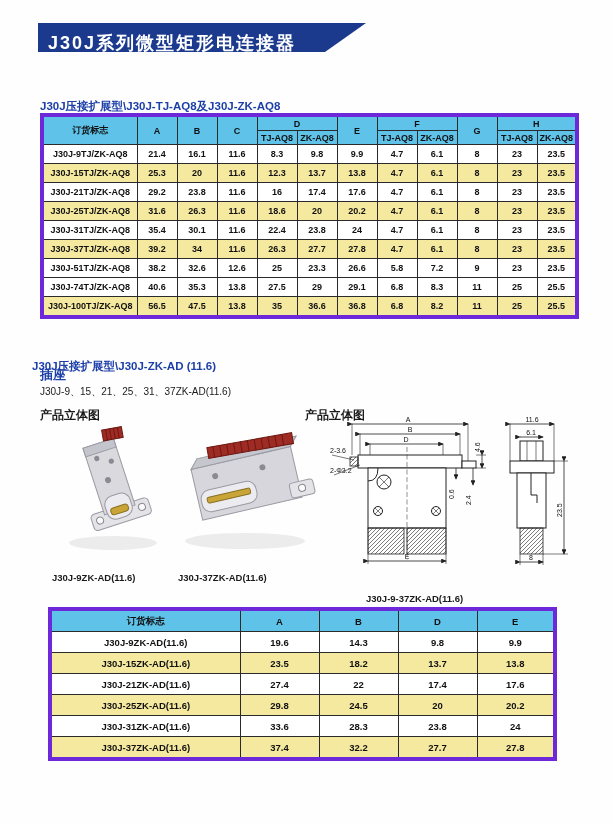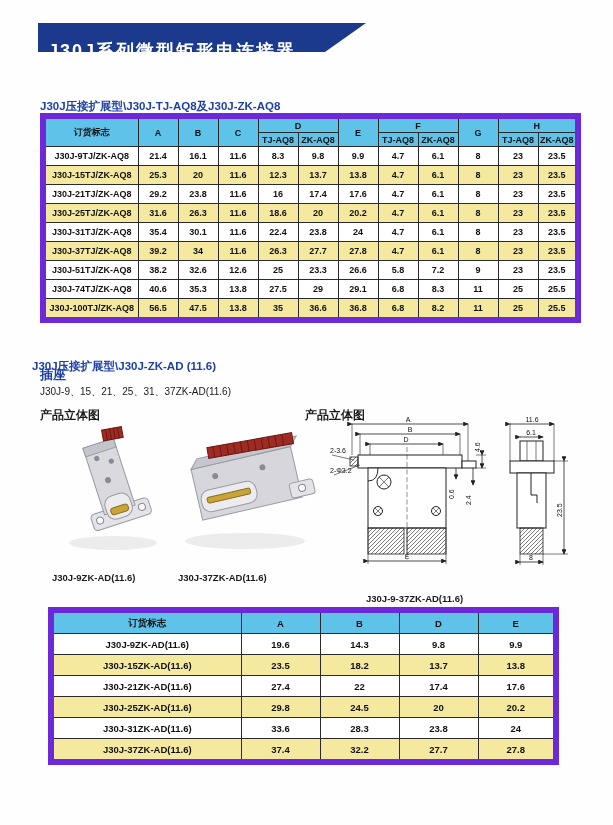--- a/index.html
+++ b/index.html
@@ -3,34 +3,34 @@
 <meta charset="utf-8">
 <style>
   html,body { margin:0; padding:0; background:#ffffff; }
   body { font-family:"Liberation Sans", sans-serif; color:#111; }
   .page { position:relative; width:613px; height:825px; background:#fefefe; overflow:hidden; }
 
   
   .banner { position:absolute; left:38px; top:23px; width:328px; height:29px;
             background:#1b3a8e; clip-path:polygon(0 0,100% 0,87.5% 100%,0 100%); }
   .banner-title { color:#fff; font-size:18px; font-weight:bold; letter-spacing:2px;
-                  padding:16px 0 0 10px; white-space:nowrap; }
+                  padding:8px 0 0 10px; white-space:nowrap; }
 
   .sec-heading { position:absolute; color:#1c3fa8; font-weight:bold; font-size:11.5px; white-space:nowrap;margin-top:12px; }
   #heading1 { left:40px; top:87px; }
   #heading2 { left:32px; top:347px; }
   .sub-heading { position:absolute; left:40px; top:366px; color:#1c3fa8; font-weight:bold; font-size:13px; }
   .models-line { position:absolute; left:40px; top:385px; font-size:10px; color:#1a1a1a; }
   .view-label { position:absolute; top:407px; font-size:12px; font-weight:bold; color:#1a1a1a; }
   #view-label-left { left:40px; }
   #view-label-right { left:305px; }
 
   
   .spec-table { position:absolute; border-collapse:collapse; table-layout:fixed;
-                border:6px solid #6d28d9; background:#fff; }
+                border:4px solid #6d28d9; background:#fff; }
   .spec-table th, .spec-table td { border:1px solid #2a2a2a; text-align:center;
                 vertical-align:middle; padding:0; font-weight:bold; color:#111;
                 overflow:hidden; white-space:nowrap; }
   .spec-table th { background:#5fc2e9; }
   .spec-table tr.shaded td { background:#f5e9a0; }
   #table1 { left:40px; top:113px; width:535px; font-size:9px; }
   #table1 thead tr th { height:13px; }
   #table1 td { height:18px; }
   #table2 { left:48px; top:607px; width:505px; font-size:9.5px; }
   #table2 thead th { height:20px; }

